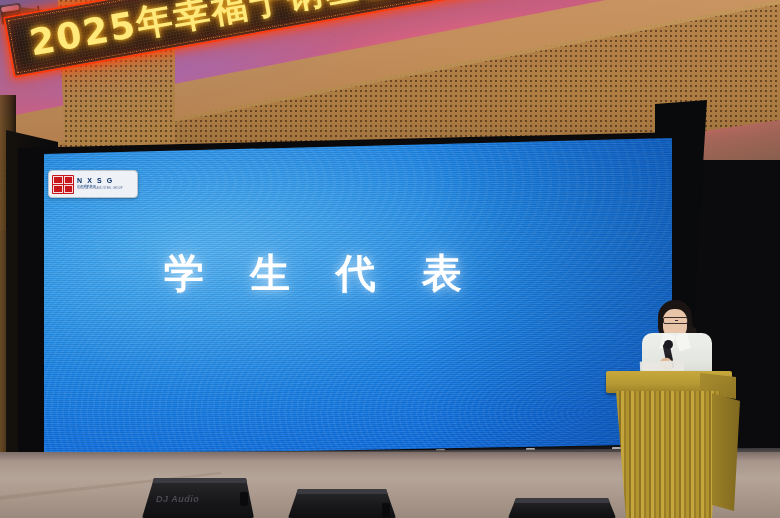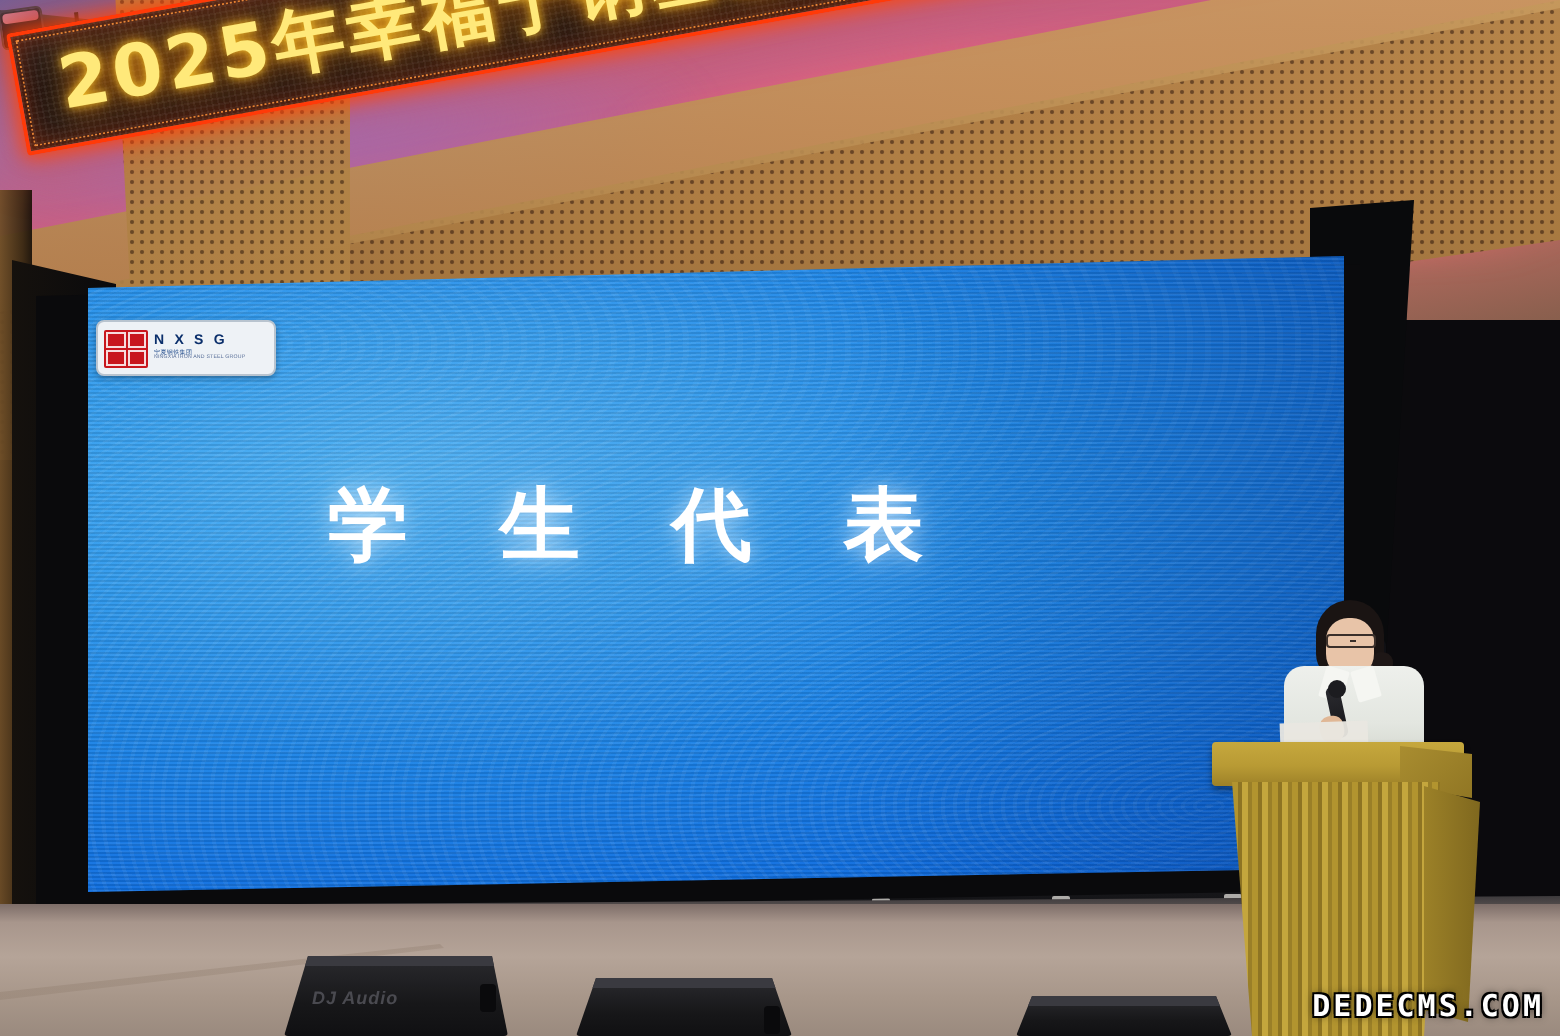--- a/index.html
+++ b/index.html
@@ -98,21 +98,21 @@
     font-family:"DejaVu Sans","Liberation Sans",sans-serif;
   }
 
   
   .screen-frame{
     position:absolute;left:18px;top:132px;width:662px;height:330px;
     clip-path:polygon(0 16px, 662px 0, 662px 318px, 0 330px);
     background:#0a0a0c;
   }
   .screen{
-    position:absolute;left:44px;top:128px;width:628px;height:318px;
+    position:absolute;left:44px;top:138px;width:628px;height:318px;
     clip-path:polygon(0 16px, 628px 0, 628px 306px, 0 318px);
     background:
       radial-gradient(ellipse 115% 90% at 22% 34%, #3aa7f2 0%, #2a97ec 26%, #1b82e6 52%, #0f6ddf 78%, #0b5fd4 100%);
     overflow:hidden;
   }
   .screen-wave{
     position:absolute;inset:-20%;
     background:
       repeating-radial-gradient(ellipse 52% 46% at 78% 76%,
         rgba(255,255,255,.055) 0 2px, rgba(0,0,0,0) 2px 6px);
@@ -472,16 +472,15 @@
     <div class="p-hand"></div>
   </div>
 
   <div class="paper"></div>
   <div class="podium-top"></div>
   <div class="podium-top-side"></div>
   <div class="podium-body"></div>
   <div class="podium-side"></div>
 
   <div class="watermark">
-    <div class="wm-en">DEDECMS.COM</div>
   </div>
 
 </div>
 
 </body></html>

